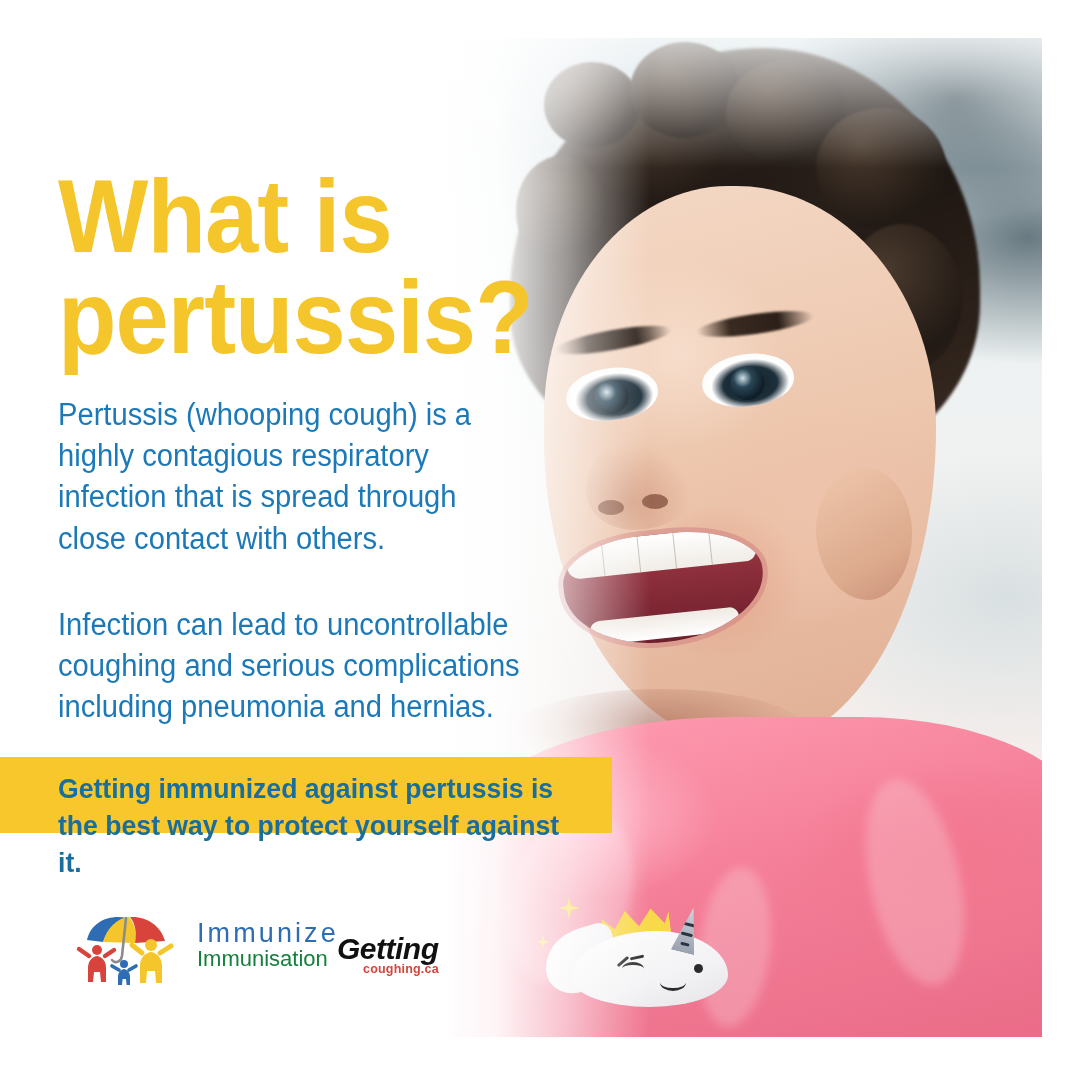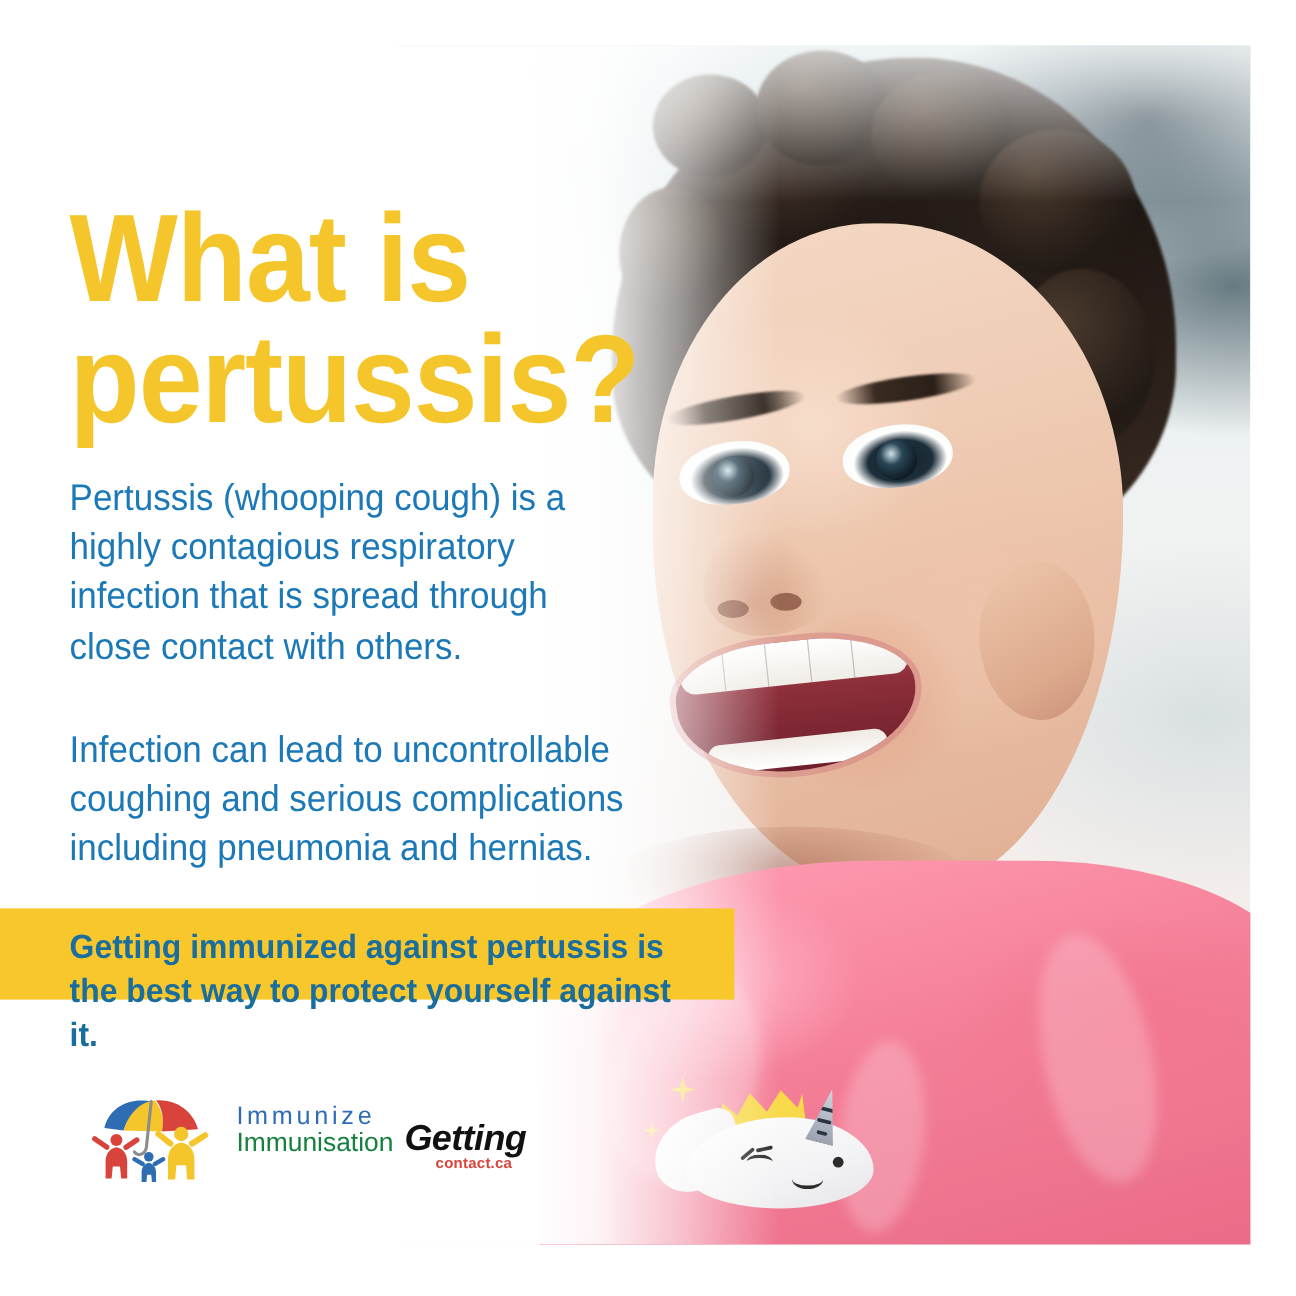--- a/index.html
+++ b/index.html
@@ -346,21 +346,21 @@
     width: 118px; height: 74px;
   }
   .logo-words {
     position: absolute;
     left: 122px;
     top: 8px;
     width: 170px;
   }
   .w-immunize {
     color: #2E6DB4;
-    font-size: 21px;
+    font-size: 27px;
     letter-spacing: 3.1px;
     line-height: 1.02;
     font-weight: normal;
   }
   .w-immunisation {
     color: #15803d;
     font-size: 22px;
     letter-spacing: 0px;
     line-height: 1.02;
     font-weight: normal;
@@ -485,16 +485,16 @@
         <path d="M67 41 L57 33" stroke="#F5C62B" stroke-width="5" stroke-linecap="round"></path>
         <path d="M85 41 L96 34" stroke="#F5C62B" stroke-width="5" stroke-linecap="round"></path>
       </g>
     </svg>
 
     <div class="logo-words">
       <div class="w-immunize">Immunize</div>
       <div class="w-immunisation">Immunisation</div>
     </div>
     <div class="w-canada">Getting</div>
-    <div class="w-domain">contact.ca</div>
+    <div class="w-domain">coughing.ca</div>
   </div>
 
 </div>
 
 </body></html>

